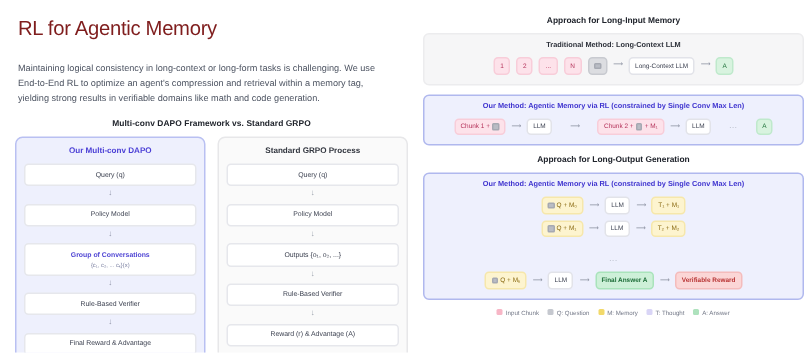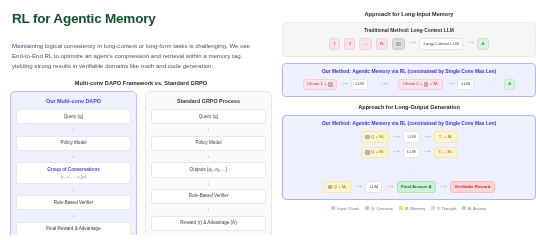--- a/index.html
+++ b/index.html
@@ -8,22 +8,22 @@
     background: #ffffff;
     font-family: "Liberation Sans", sans-serif;
     color: #1f2430;
     overflow: hidden;
   }
   .page { position: relative; width: 536px; height: 235px; padding: 8px 10px; display: flex; gap: 10px; }
 
   
   .left-col { width: 262px; flex: 0 0 262px; }
   .page-title {
-    font-size: 13.5px; font-weight: bold; letter-spacing: -0.2px;
-    color: #14532d; margin: 3px 0 15px 2px;
+    font-size: 13.5px; font-weight: normal; letter-spacing: -0.2px;
+    color: #7f1d1d; margin: 3px 0 15px 2px;
   }
   .page-desc {
     font-size: 6.1px; line-height: 1.65; color: #4c5361; margin: 0 0 9px 2px;
     width: 244px;
   }
   .section-title {
     font-size: 5.6px; font-weight: bold; text-align: center; color: #20242c;
     margin-bottom: 5px; letter-spacing: 0.05px;
   }
   .compare-row { display: flex; gap: 8px; align-items: stretch; }

